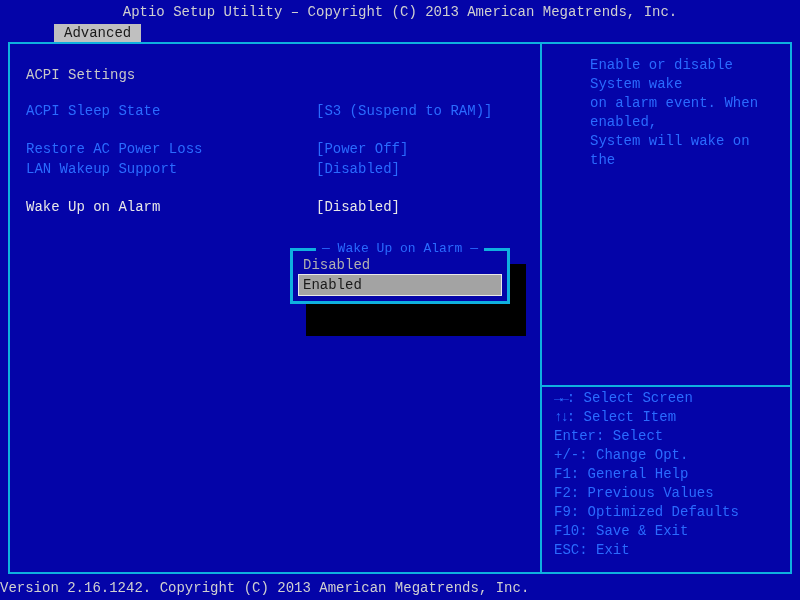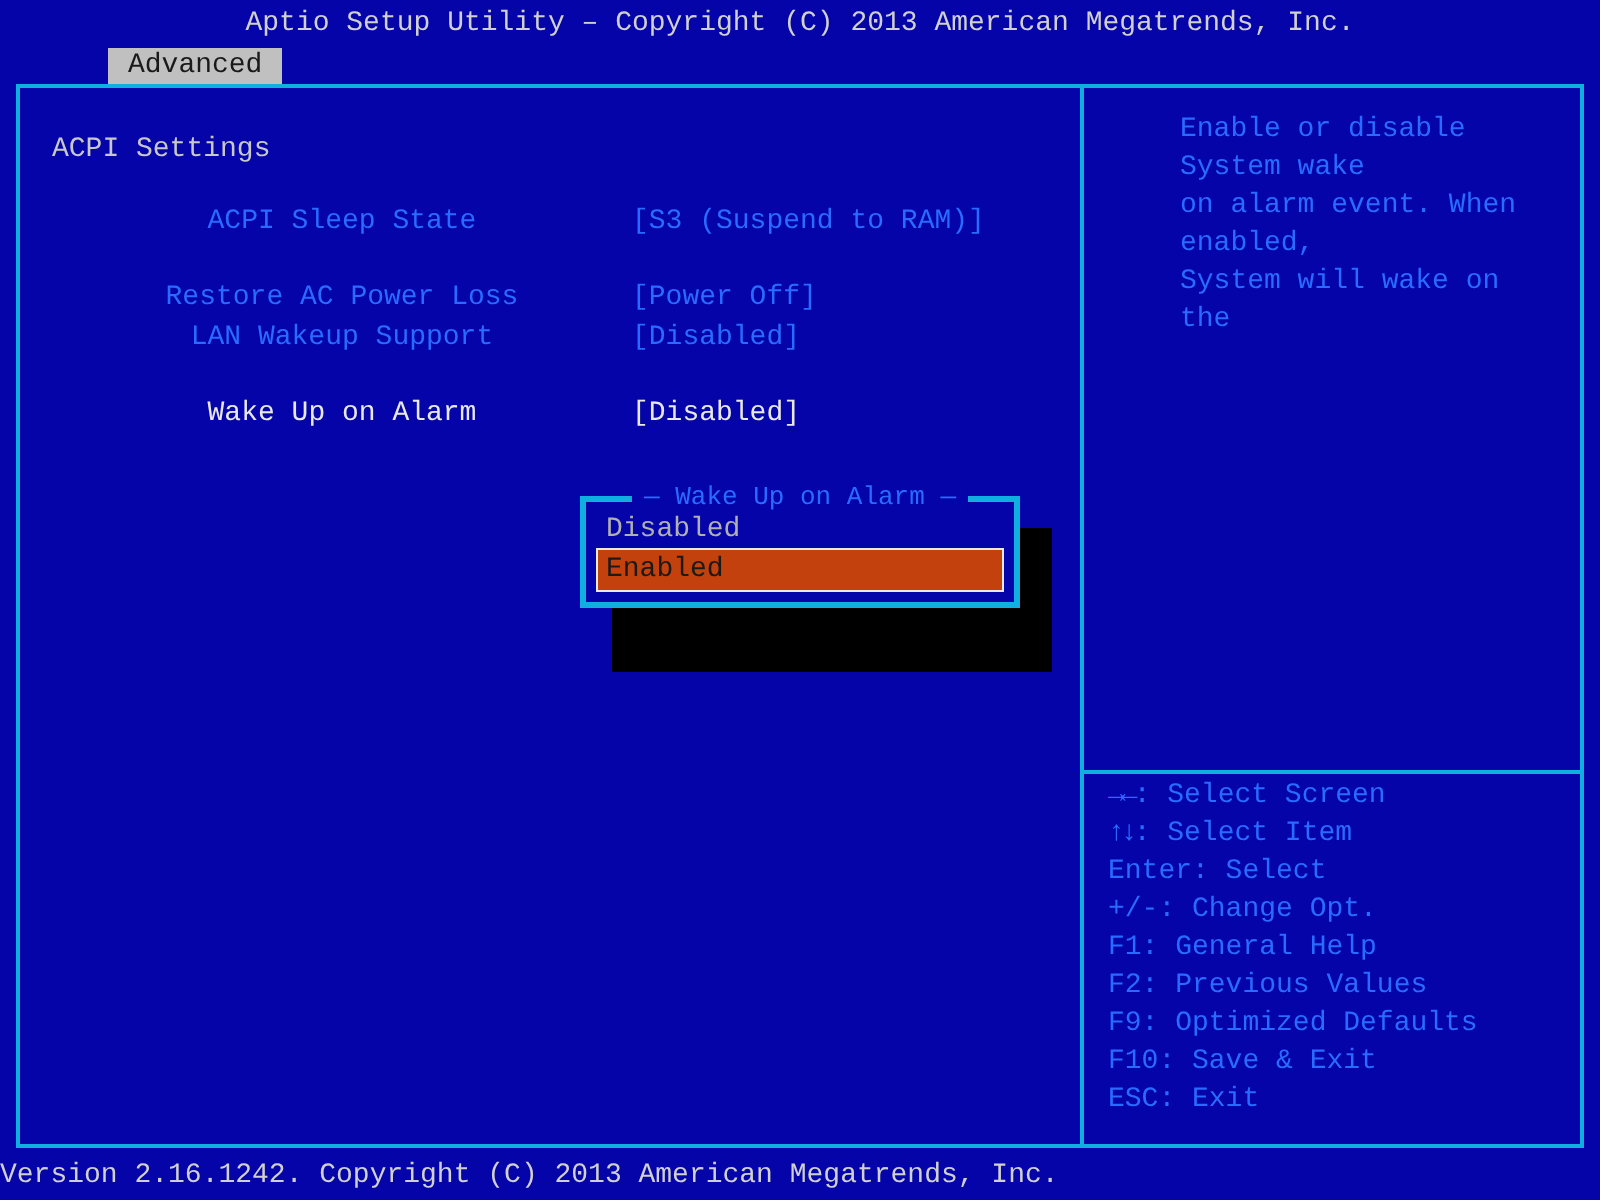--- a/index.html
+++ b/index.html
@@ -56,21 +56,21 @@
   .group-title {
     color: #c8c8c8;
     margin-bottom: 18px;
   }
   .setting-row {
     display: flex;
     color: #2a6bff;
     line-height: 20px;
   }
   .setting-row.selected { color: #e8e8e8; }
-  .setting-label { width: 290px; text-align: center; }
+  .setting-label { width: 290px; }
   .setting-value {}
   .gap { height: 18px; }
   .help-text {
     color: #2a6bff;
     line-height: 19px;
     margin-left: 36px;
   }
   .help-divider {
     border-top: 2px solid #0fb0df;
     margin: 0 -12px;
@@ -109,21 +109,21 @@
     color: #2a6bff;
     white-space: nowrap;
     font-size: 13px;
   }
   .popup-item {
     color: #b0b0b0;
     padding: 1px 4px;
     line-height: 18px;
   }
   .popup-item.highlight {
-    background: #c2410c;
+    background: #a3a3a3;
     color: #1a1a1a;
     outline: 1px solid #e8e8e8;
   }
   .footer {
     position: absolute;
     bottom: 4px;
     left: 0;
     right: 0;
     text-align: left;
     color: #d0d0d0;

